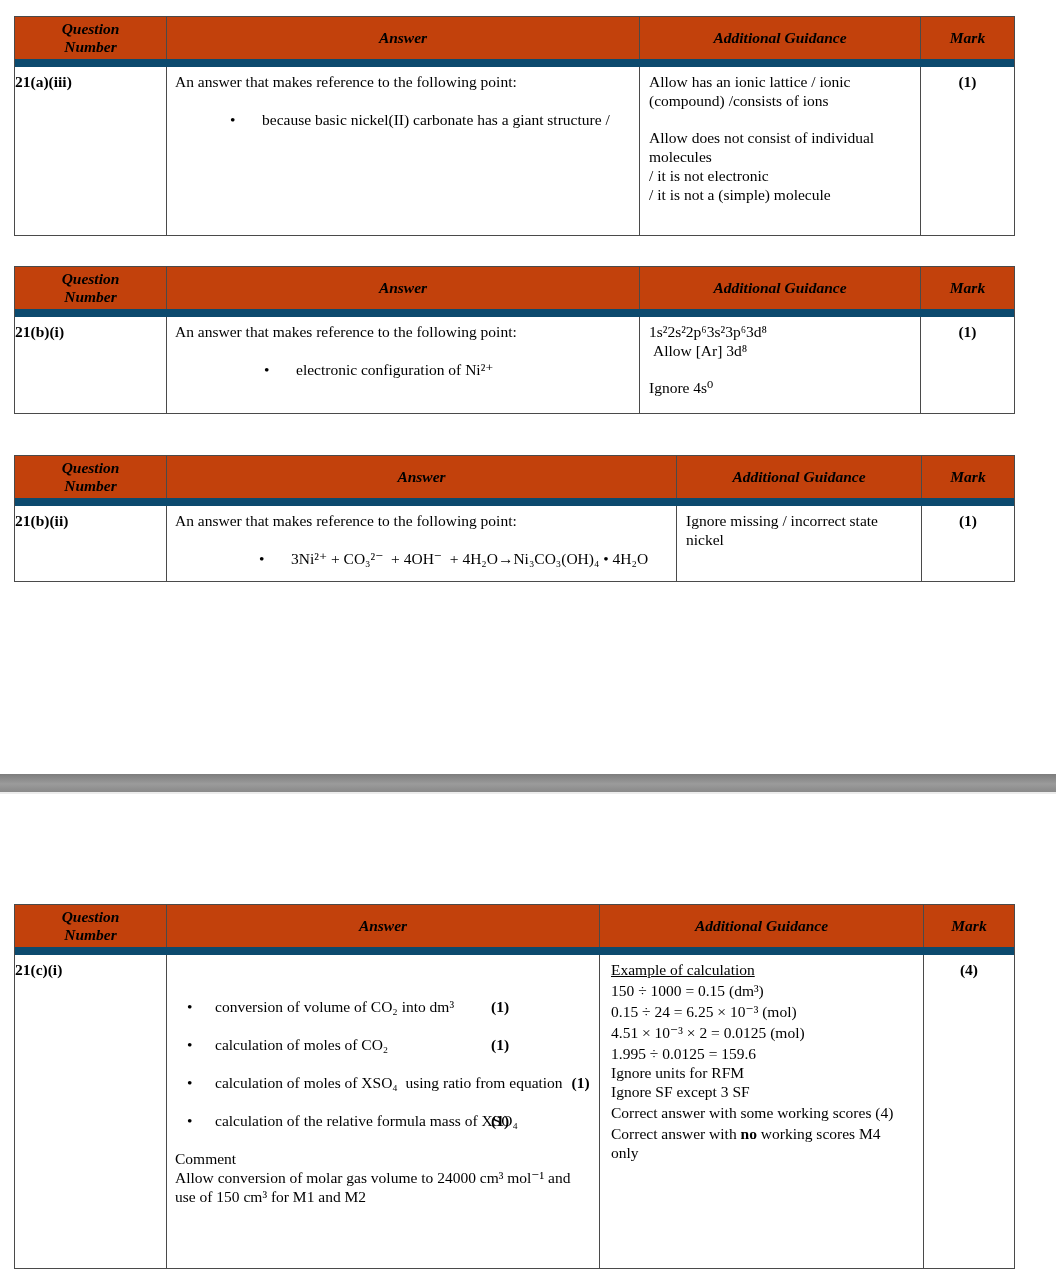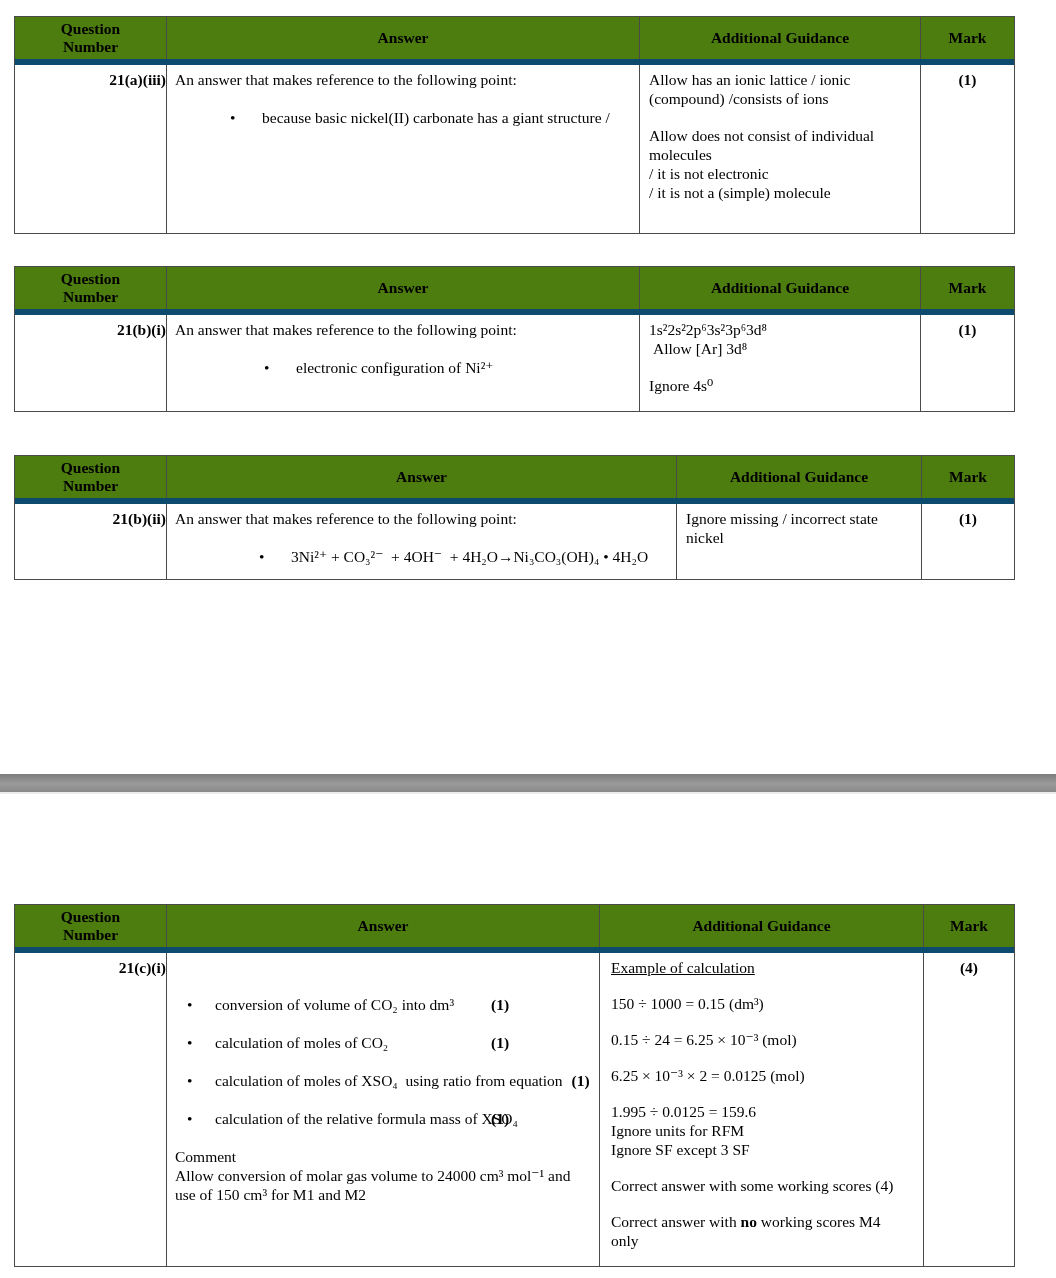--- a/index.html
+++ b/index.html
@@ -9,49 +9,49 @@
     overflow:hidden;
   }
   .mstable{
     position:absolute;left:14px;width:1001px;box-sizing:border-box;
     border:1.5px solid #4a4a4a;background:#fff;
   }
   .msrow{display:grid;}
   .t12 > .msrow{grid-template-columns:152px 473px 281px 1fr;}
   .t3g > .msrow{grid-template-columns:152px 510px 245px 1fr;}
   .t4g > .msrow{grid-template-columns:152px 433px 324px 1fr;}
-  .header-row{height:42px;background:#4d7c0f;border-bottom:6px solid #0c4a6e;}
+  .header-row{height:42px;background:#c2410c;border-bottom:8px solid #0c4a6e;font-style:italic;}
   .cell{
     border-right:1px solid #4a4a4a;box-sizing:border-box;
     font-size:15.5px;line-height:19px;overflow:hidden;
   }
   .cell.last{border-right:none;}
   .hcell{
     display:flex;align-items:center;justify-content:center;text-align:center;
     font-weight:bold;white-space:pre-line;line-height:18px;padding:2px 4px;
   }
   .body-row .cell{padding-top:5px;}
-  .qn-cell{text-align:right;font-weight:bold;}
+  .qn-cell{text-align:left;font-weight:bold;}
   .mark-cell{text-align:center;font-weight:bold;}
   .ans-cell{padding-left:8px;padding-right:6px;}
   .ag-cell{padding-left:9px;padding-right:6px;}
   .ag-t1{padding-top:41px;}
   .ag-t2{padding-top:24px;}
   .ag-t4{padding-left:11px;}
   .bl{position:relative;margin-top:19px;}
   .bl .b{position:absolute;}
   .bl-t1{padding-left:87px;} .bl-t1 .b{left:55px;}
   .bl-t2{padding-left:121px;} .bl-t2 .b{left:89px;}
   .bl-t3{padding-left:116px;} .bl-t3 .b{left:84px;}
   .bl-t4{padding-left:40px;margin-top:19px;} .bl-t4 .b{left:12px;}
   .bl-t4.first{margin-top:37px;}
   .bl-t4 .mk{position:absolute;left:316px;font-weight:bold;}
   .mki{font-weight:bold;margin-left:5px;}
   .gap18{margin-top:18px;}
-  .gap17{margin-top:17px;}
+  .gap17{margin-top:2px;}
   .ind4{margin-left:4px;}
   .comment{margin-top:19px;}
   .underline{text-decoration:underline;}
   .bold{font-weight:bold;}
   .pre{white-space:pre-wrap;}
   .page-divider{
     position:absolute;left:0;top:774px;width:1056px;height:18px;
     background:linear-gradient(180deg,#7d7d7d 0%,#8d8d8d 30%,#9b9b9b 55%,#898989 100%);
     border-bottom:2px solid #ececec;
   }
@@ -177,21 +177,21 @@
         <div class="comment">
           <div>Comment</div>
           <div>Allow conversion of molar gas volume to 24000 cm³ mol⁻¹ and</div>
           <div>use of 150 cm³ for M1 and M2</div>
         </div>
       </div>
       <div class="cell ag-cell ag-t4">
         <div class="underline">Example of calculation</div>
         <div class="gap17">150 ÷ 1000 = 0.15 (dm³)</div>
         <div class="gap17">0.15 ÷ 24 = 6.25 × 10⁻³ (mol)</div>
-        <div class="gap17">6.25 × 10⁻³ × 2 = 0.0125 (mol)</div>
+        <div class="gap17">4.51 × 10⁻³ × 2 = 0.0125 (mol)</div>
         <div class="gap17">1.995 ÷ 0.0125 = 159.6</div>
         <div>Ignore units for RFM</div>
         <div>Ignore SF except 3 SF</div>
         <div class="gap17">Correct answer with some working scores (4)</div>
         <div class="gap17">
           <span>Correct answer with </span><span class="bold">no</span><span> working scores M4</span>
           <div>only</div>
         </div>
       </div>
       <div class="cell mark-cell last">(4)</div>

